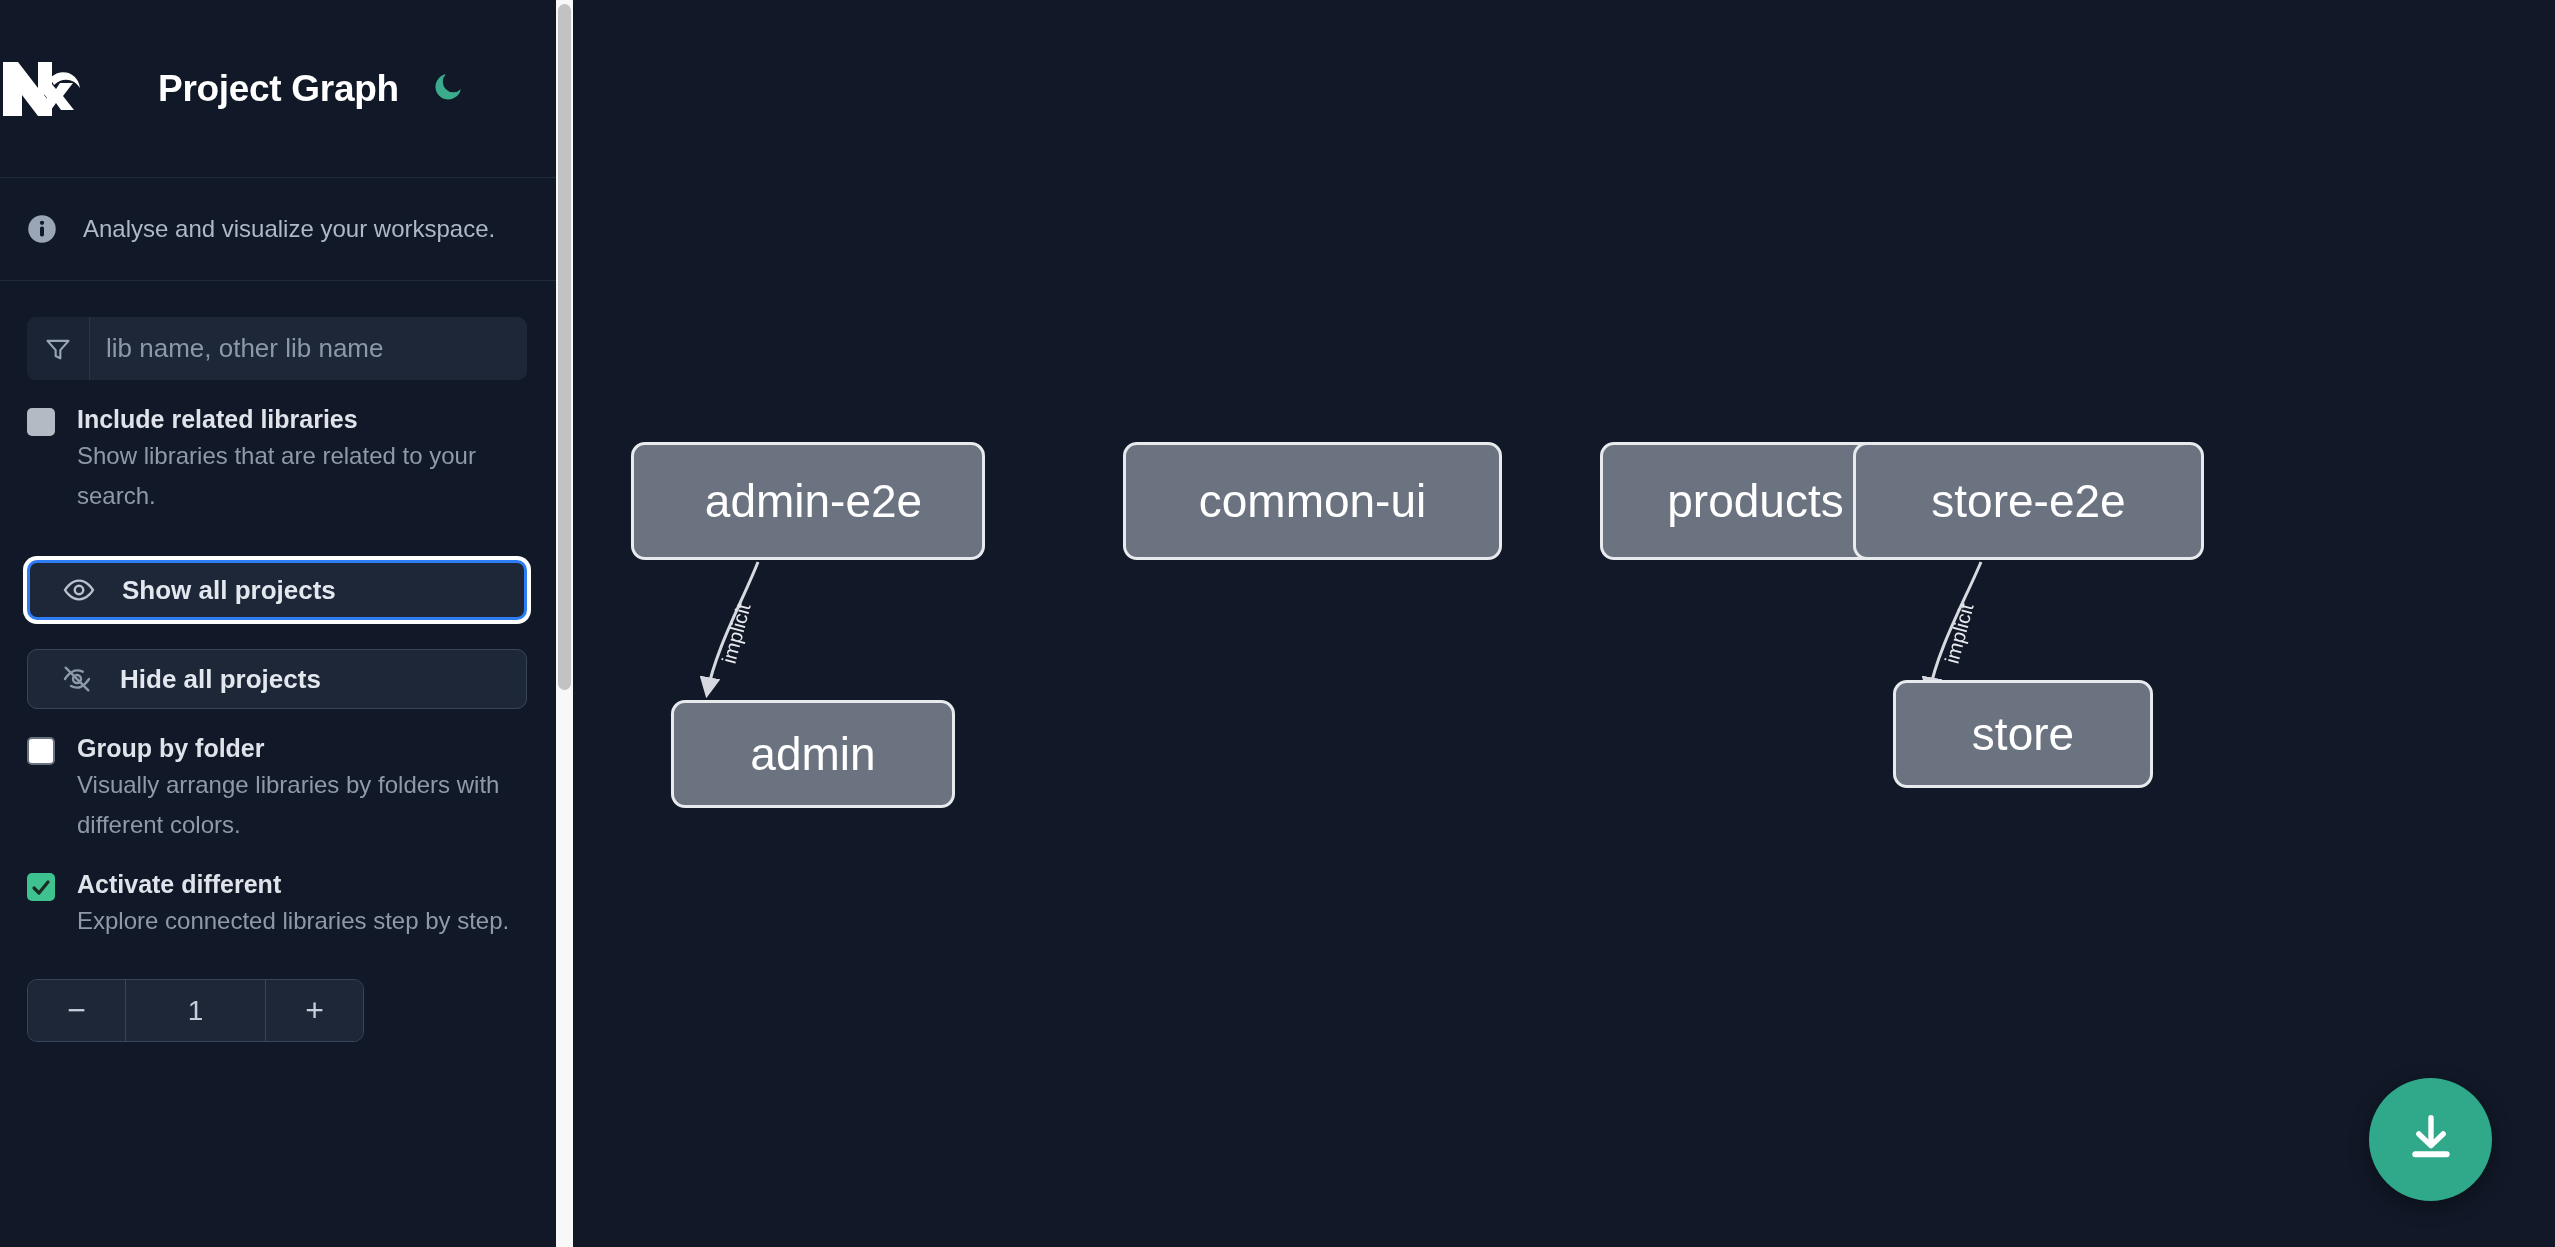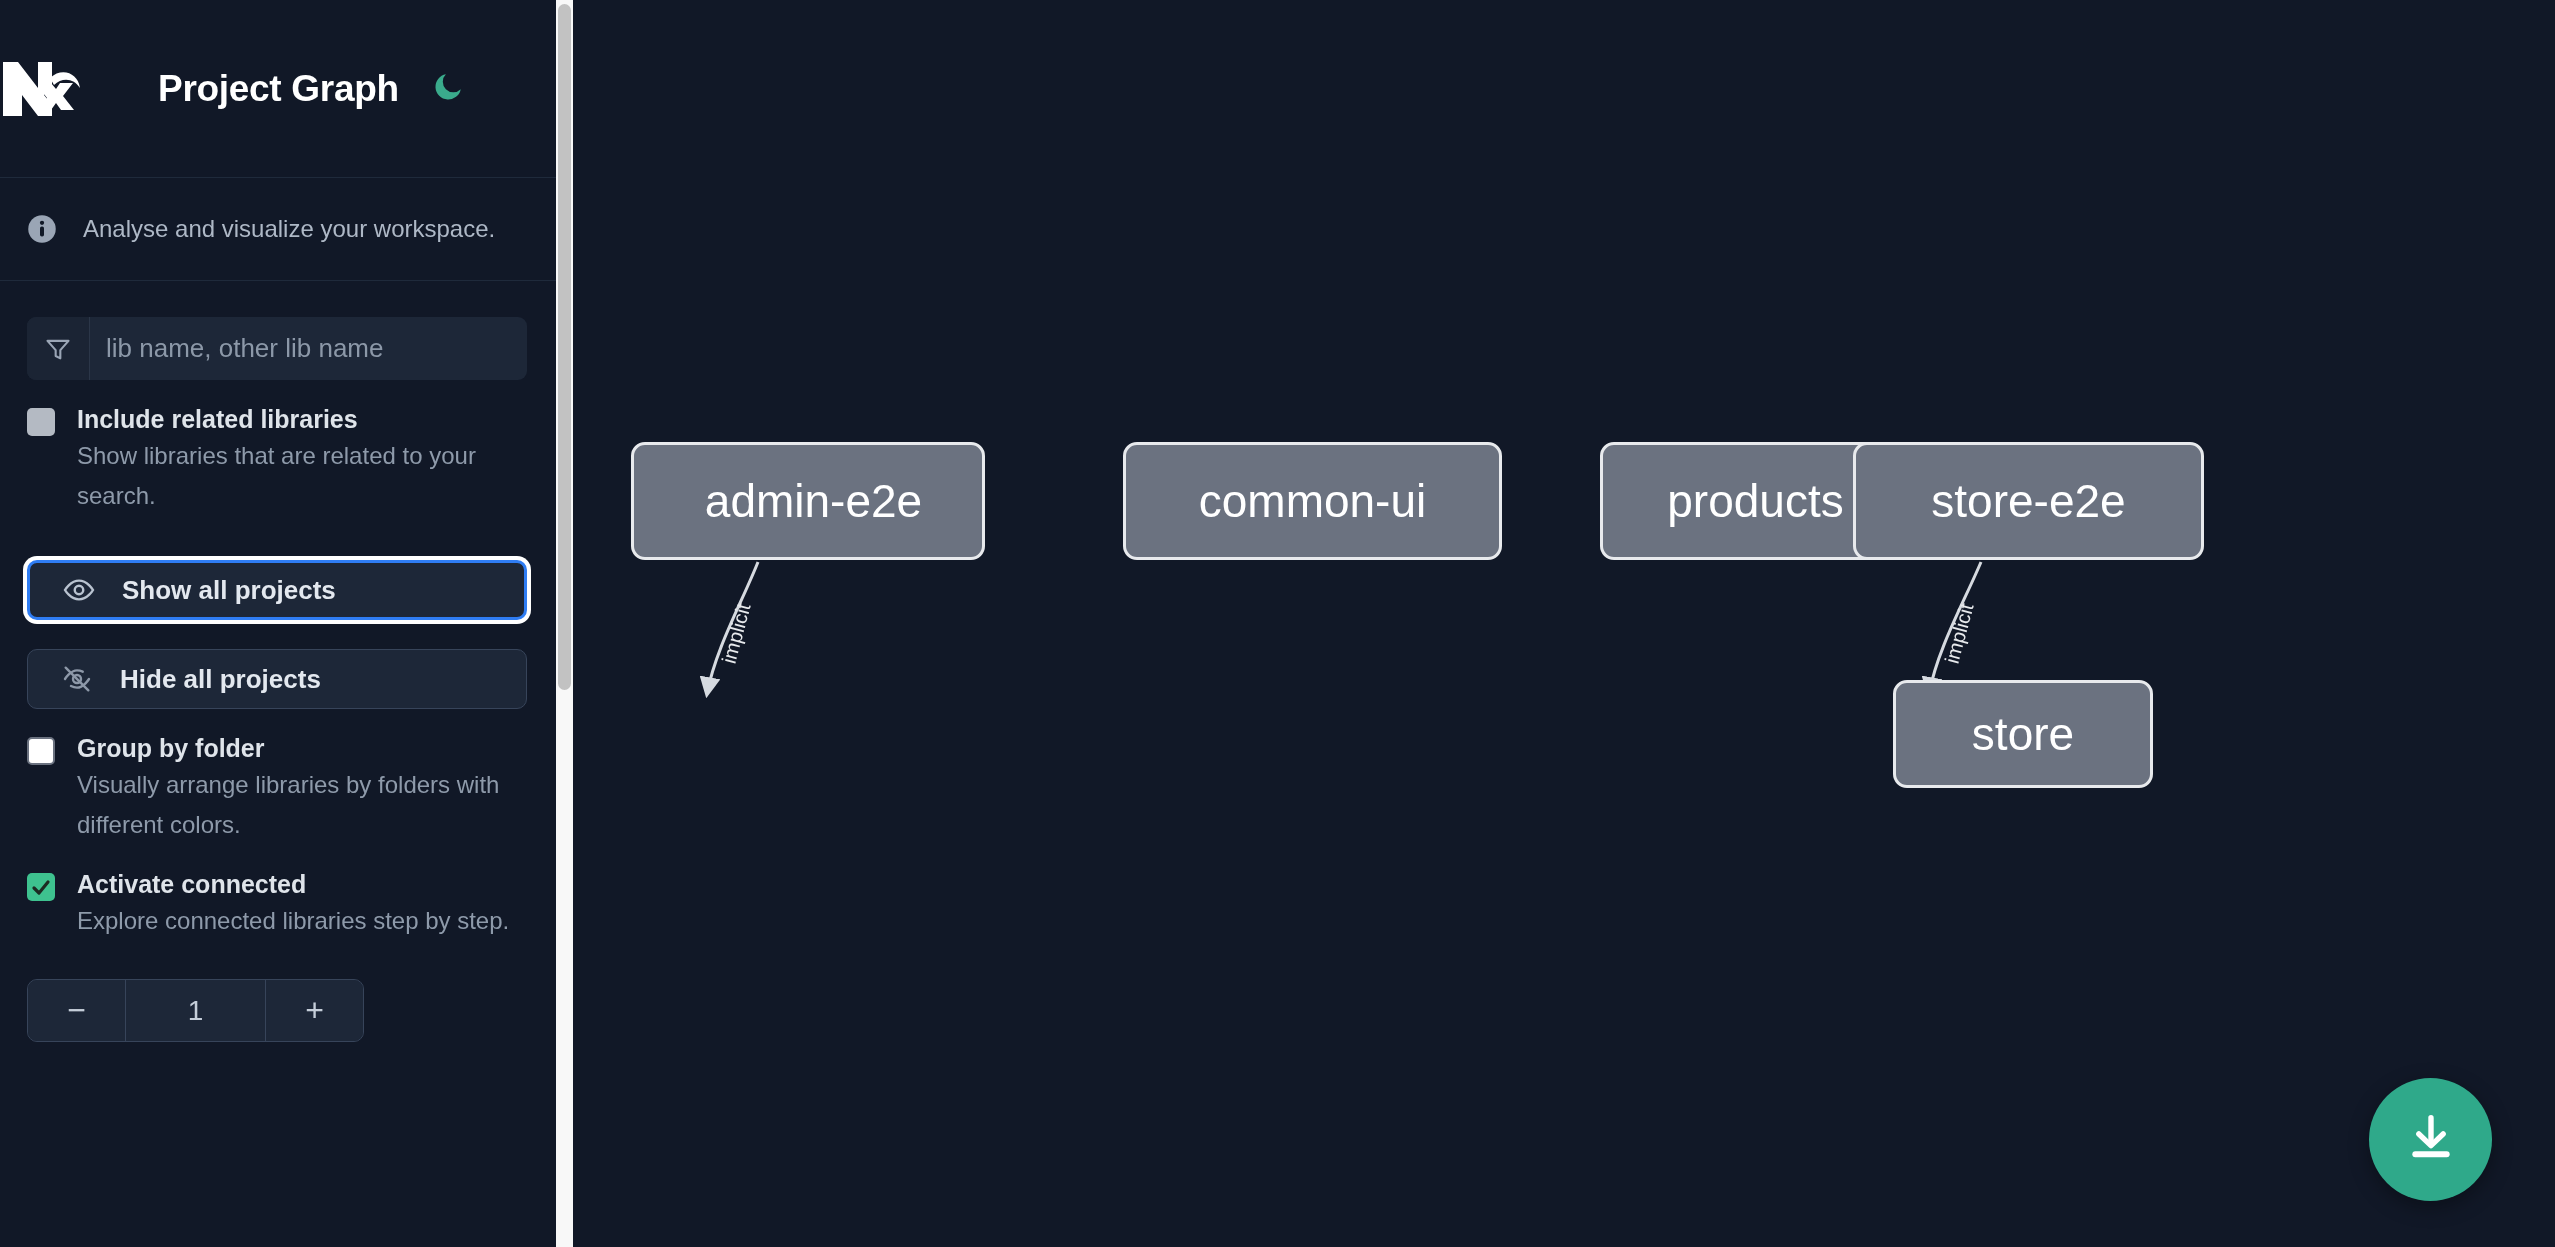--- a/index.html
+++ b/index.html
@@ -267,21 +267,21 @@
         </div>
       </div>
 
       <div class="opt-block">
         <span class="cb cb-green">
           <svg viewBox="0 0 24 24" width="24" height="24" aria-hidden="true">
             <path d="M5 13 l5 5 l9 -11" fill="none" stroke="#1d2a22" stroke-width="3.2" stroke-linecap="round" stroke-linejoin="round"></path>
           </svg>
         </span>
         <div class="opt-texts">
-          <div class="opt-title">Activate connected</div>
+          <div class="opt-title">Activate different</div>
           <div class="opt-desc">Explore connected libraries step by step.</div>
         </div>
       </div>
 
       <div class="stepper-row">
         <div class="stepper">
           <button class="step-btn">−</button>
           <div class="step-val">1</div>
           <button class="step-btn">+</button>
         </div>
@@ -301,20 +301,21 @@
         </marker>
       </defs>
       <path d="M185 562 C 170 600, 142 650, 134 694" fill="none" stroke="#d6dae0" stroke-width="3" marker-end="url(#arrow)"></path>
       <path d="M1408 562 C 1392 600, 1364 650, 1356 694" fill="none" stroke="#d6dae0" stroke-width="3" marker-end="url(#arrow)"></path>
     </svg>
 
     <div class="gnode" style="left:58px; top:442px; width:354px; height:118px;padding-left:11px;">admin-e2e</div>
     <div class="gnode" style="left:550px; top:442px; width:379px; height:118px;">common-ui</div>
     <div class="gnode" style="left:1027px; top:442px; width:311px; height:118px;">products</div>
     <div class="gnode" style="left:1280px; top:442px; width:351px; height:118px;">store-e2e</div>
+    <div class="gnode" style="left:98px; top:700px; width:284px; height:108px;">admin</div>
     <div class="gnode" style="left:1320px; top:680px; width:260px; height:108px;">store</div>
 
     <span class="edge-label" style="left:133px; top:622px; transform: rotate(-75deg);">implicit</span>
     <span class="edge-label" style="left:1356px; top:622px; transform: rotate(-75deg);">implicit</span>
 
     <button class="fab">
       <span>
         <svg viewBox="0 0 24 24" width="54" height="54" aria-hidden="true">
           <path d="M12 3 v11" fill="none" stroke="#ffffff" stroke-width="2.4" stroke-linecap="round"></path>
           <path d="M6.6 10.2 L12 15.4 L17.4 10.2" fill="none" stroke="#ffffff" stroke-width="2.4" stroke-linecap="round" stroke-linejoin="round"></path>

